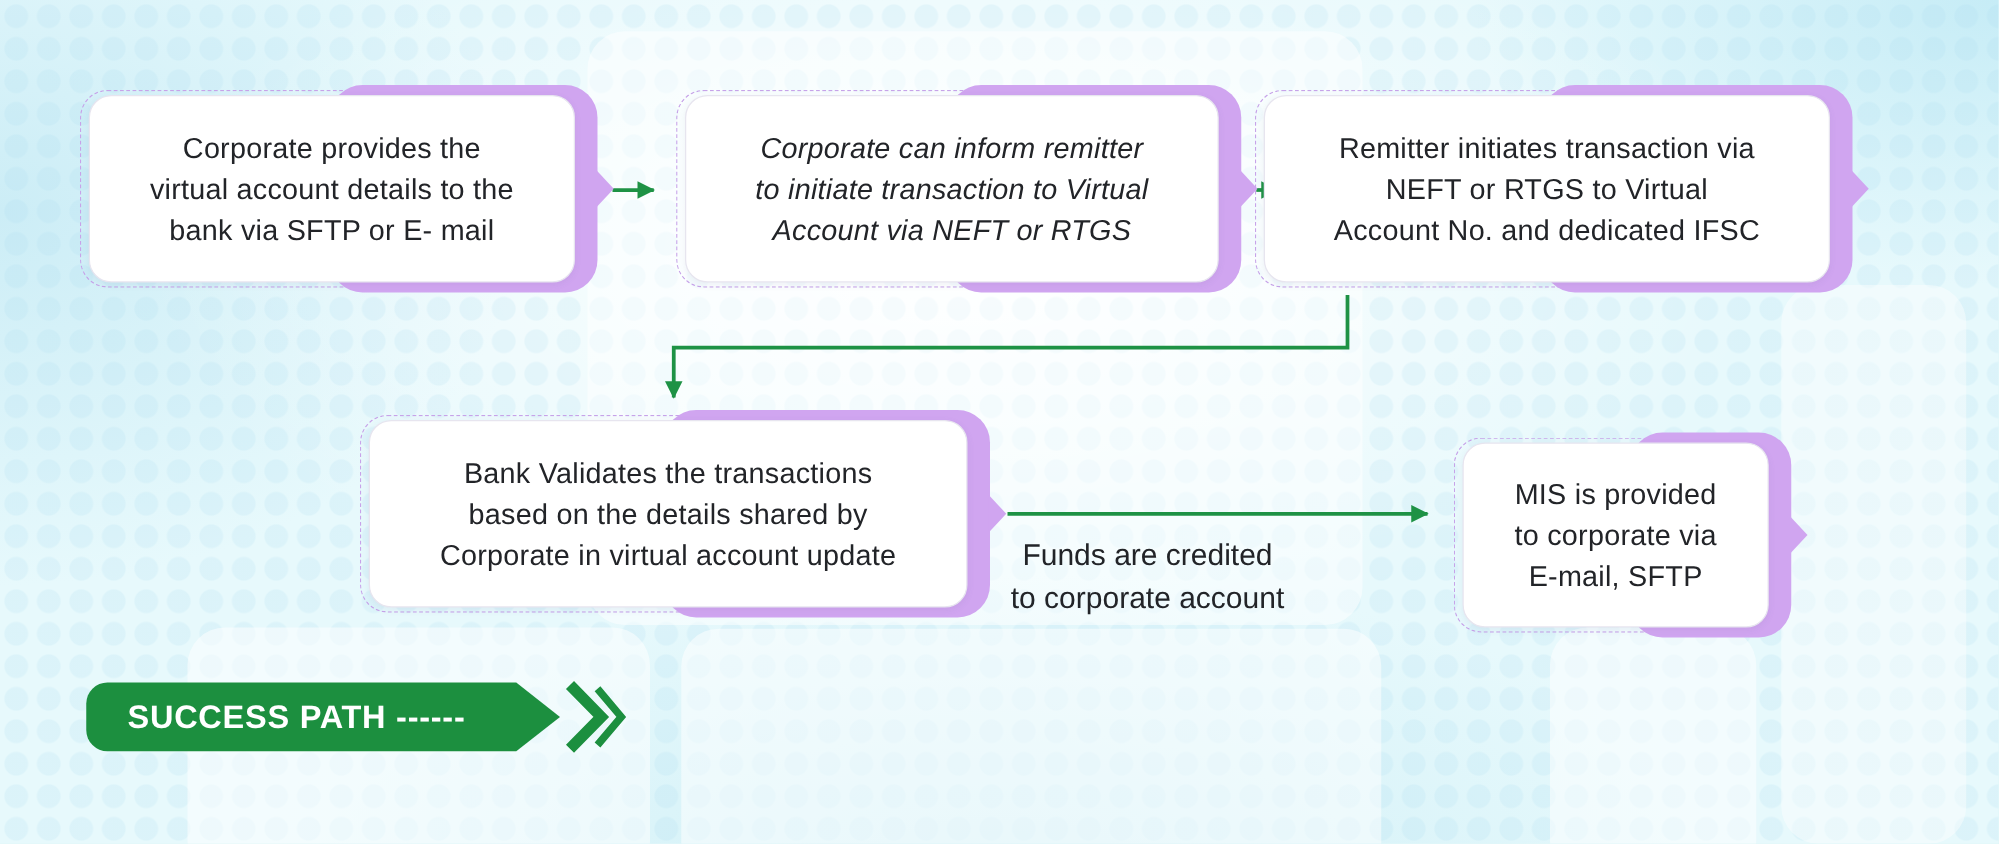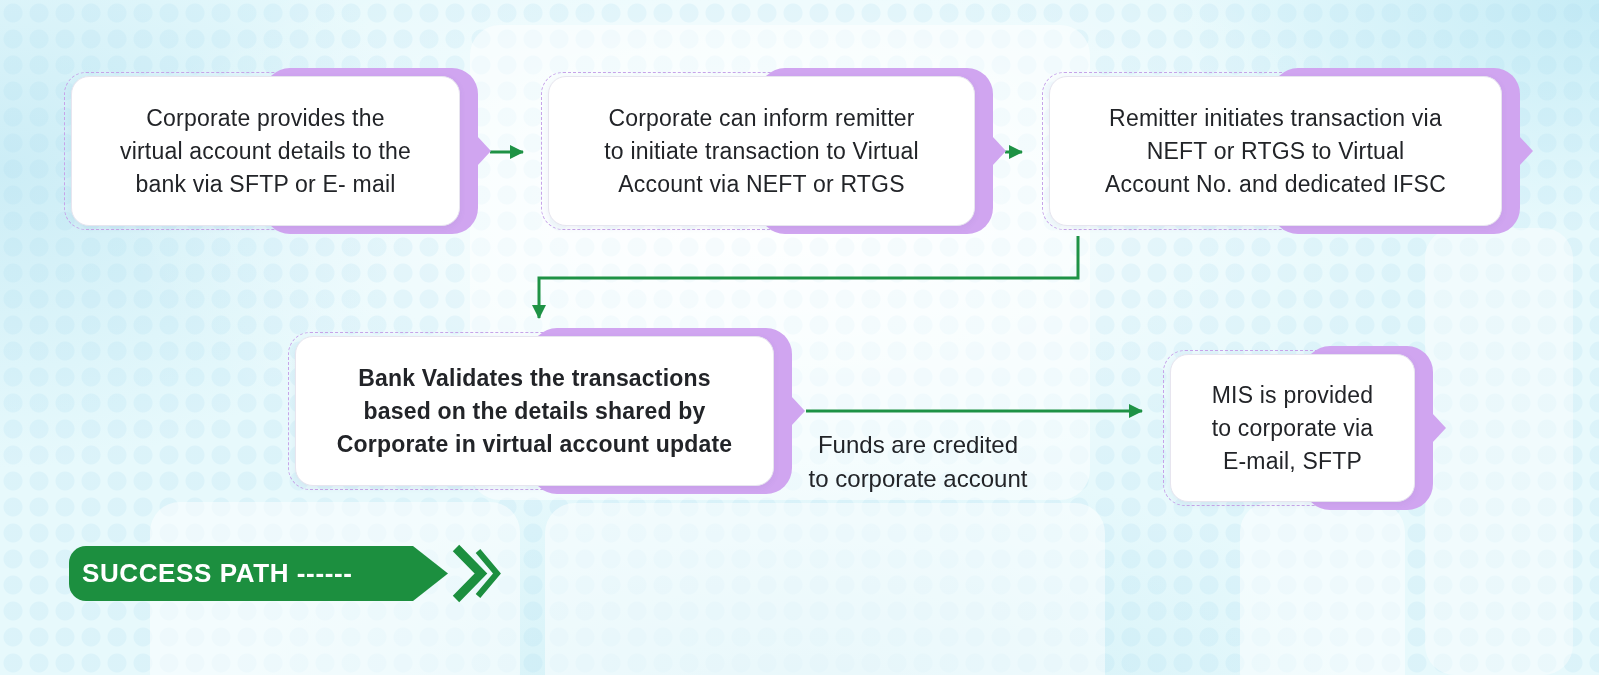--- a/index.html
+++ b/index.html
@@ -51,21 +51,21 @@
   .edge-label{
     position:absolute;left:748px;top:428px;width:340px;z-index:11;
     text-align:center;font-size:24px;line-height:34px;white-space:pre-line;
   }
 
   .banner{position:absolute;left:62px;top:540px;width:450px;height:70px;z-index:12;}
   .banner svg{position:absolute;inset:0;}
   .banner-shape{fill:var(--banner-green,#1c8f3f);}
   .banner-chevron{stroke:var(--banner-green,#1c8f3f);fill:none;stroke-linejoin:miter;}
   .banner-text{
-    position:absolute;left:20px;top:6px;height:54px;display:flex;align-items:center;
+    position:absolute;left:40px;top:6px;height:54px;display:flex;align-items:center;
     color:#fff;font-weight:700;font-size:26px;letter-spacing:.6px;white-space:nowrap;
   }
 </style>
 </head>
 <body>
 
 <div class="canvas">
 
   <div class="bg-rect" style="left:470px;top:25px;width:620px;height:475px;background:rgba(255,255,255,.5);"></div>
   <div class="bg-rect" style="left:150px;top:502px;width:370px;height:200px;"></div>
@@ -88,39 +88,39 @@
 
   <div class="flow-box" style="left:64px;top:68px;width:426px;height:166px;">
     <div class="dashed"></div>
     <div class="blob"></div>
     <div class="tip"></div>
     <div class="card">Corporate provides the
 virtual account details to the
 bank via SFTP or E- mail</div>
   </div>
 
-  <div class="flow-box" style="left:541px;top:68px;width:464px;height:166px;">
+  <div class="flow-box" style="left:541px;top:68px;width:464px;height:166px;font-style:italic;">
     <div class="dashed"></div>
     <div class="blob"></div>
     <div class="tip"></div>
     <div class="card">Corporate can inform remitter
 to initiate transaction to Virtual
 Account via NEFT or RTGS</div>
   </div>
 
-  <div class="flow-box" style="left:1042px;top:68px;width:490px;height:166px;">
+  <div class="flow-box" style="left:1004px;top:68px;width:490px;height:166px;">
     <div class="dashed"></div>
     <div class="blob"></div>
     <div class="tip"></div>
     <div class="card">Remitter initiates transaction via
 NEFT or RTGS to Virtual
 Account No. and dedicated IFSC</div>
   </div>
 
-  <div class="flow-box" style="left:288px;top:328px;width:516px;height:166px;font-weight:bold;">
+  <div class="flow-box" style="left:288px;top:328px;width:516px;height:166px;">
     <div class="dashed"></div>
     <div class="blob"></div>
     <div class="tip"></div>
     <div class="card">Bank Validates the transactions
 based on the details shared by
 Corporate in virtual account update</div>
   </div>
 
   <div class="flow-box" style="left:1163px;top:346px;width:282px;height:164px;">
     <div class="dashed"></div>

